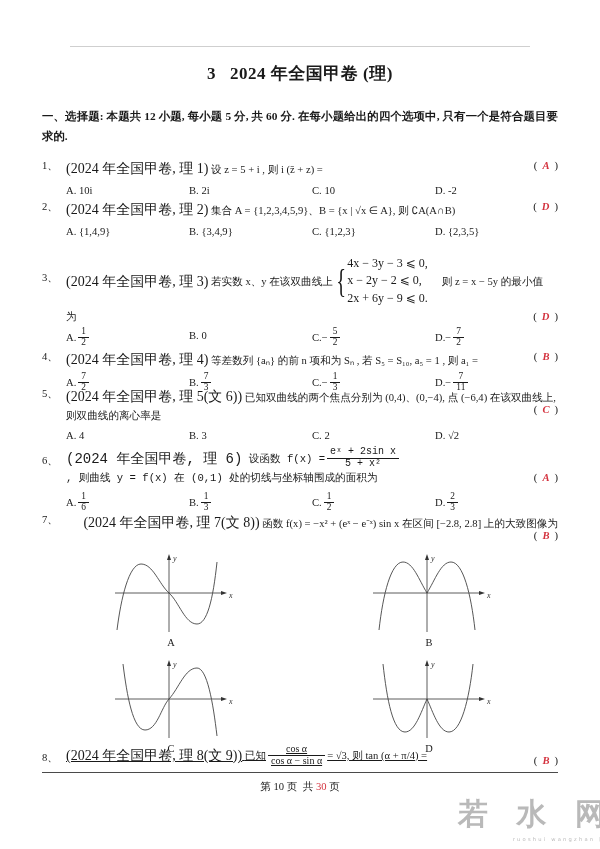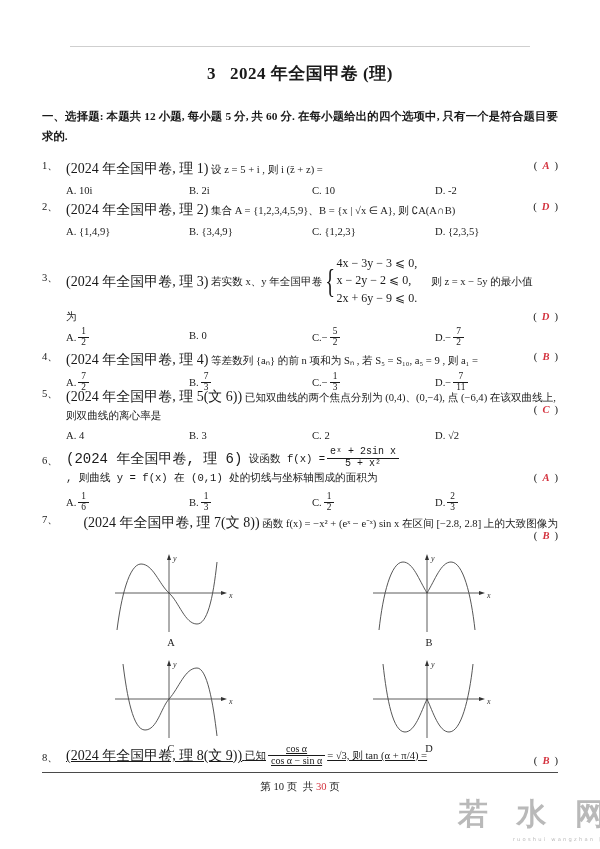--- a/index.html
+++ b/index.html
@@ -135,21 +135,21 @@
         <div class="opt"><span class="opt-l">C.</span> <span>{1,2,3}</span></div>
         <div class="opt"><span class="opt-l">D.</span> <span>{2,3,5}</span></div>
       </div>
     </div>
   </div>
 
   <div class="q" style="top:256px;">
     <span class="qnum" style="top:14px;">3、</span>
     <div class="qbody">
       <div style="display:flex; align-items:center;">
-        <span class="src">(2024 年全国甲卷, 理 3)</span>&nbsp;<span>若实数 x、y 年全国甲卷</span>
+        <span class="src">(2024 年全国甲卷, 理 3)</span>&nbsp;<span>若实数 x、y 在该双曲线上</span>
         <span class="sys">
           <span class="brace">{</span>
           <span class="sys-rows">
             <span>4x − 3y − 3 ⩽ 0,</span>
             <span>x − 2y − 2 ⩽ 0,</span>
             <span>2x + 6y − 9 ⩽ 0.</span>
           </span>
         </span>
         <span style="margin-left:14px;">则 z = x − 5y 的最小值</span>
       </div>
@@ -172,21 +172,21 @@
               <span class="de">2</span>
             </span></div>
       </div>
     </div>
   </div>
 
   <div class="q" style="top:349px;">
     <span class="qnum">4、</span>
     <div class="qbody">
       <span class="src">(2024 年全国甲卷, 理 4)</span>
-      <span>等差数列 {aₙ} 的前 n 项和为 Sₙ , 若 S₅ = S₁₀, a₅ = 9 , 则 a₁ =</span>
+      <span>等差数列 {aₙ} 的前 n 项和为 Sₙ , 若 S₅ = S₁₀, a₅ = 1 , 则 a₁ =</span>
       <span class="ans" style="top:0;">(<span class="L">B</span>)</span>
       <div class="opts" style="margin-top:2px;">
         <div class="opt"><span>A.</span><span></span><span class="frac">
               <span class="nu">7</span>
               <span class="de">2</span>
             </span></div>
         <div class="opt"><span>B.</span><span></span><span class="frac">
               <span class="nu">7</span>
               <span class="de">3</span>
             </span></div>

